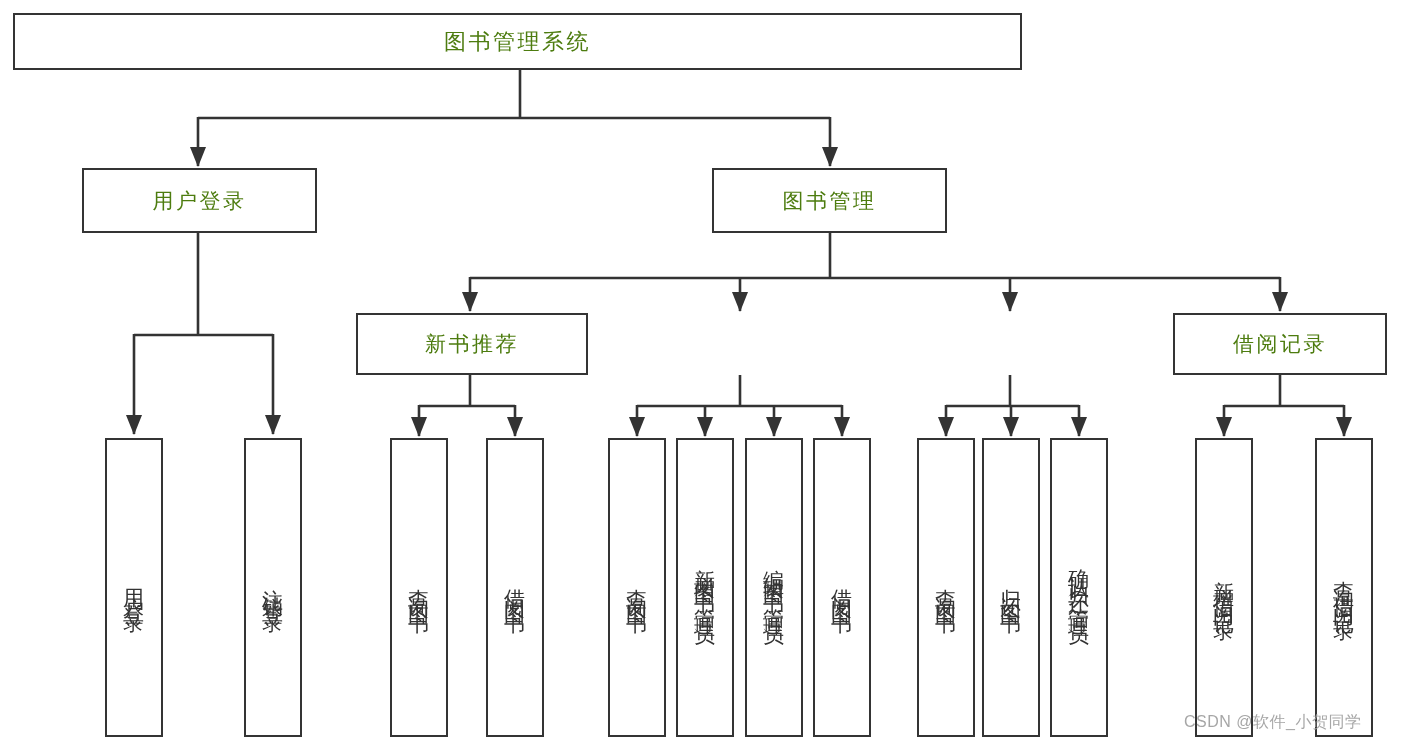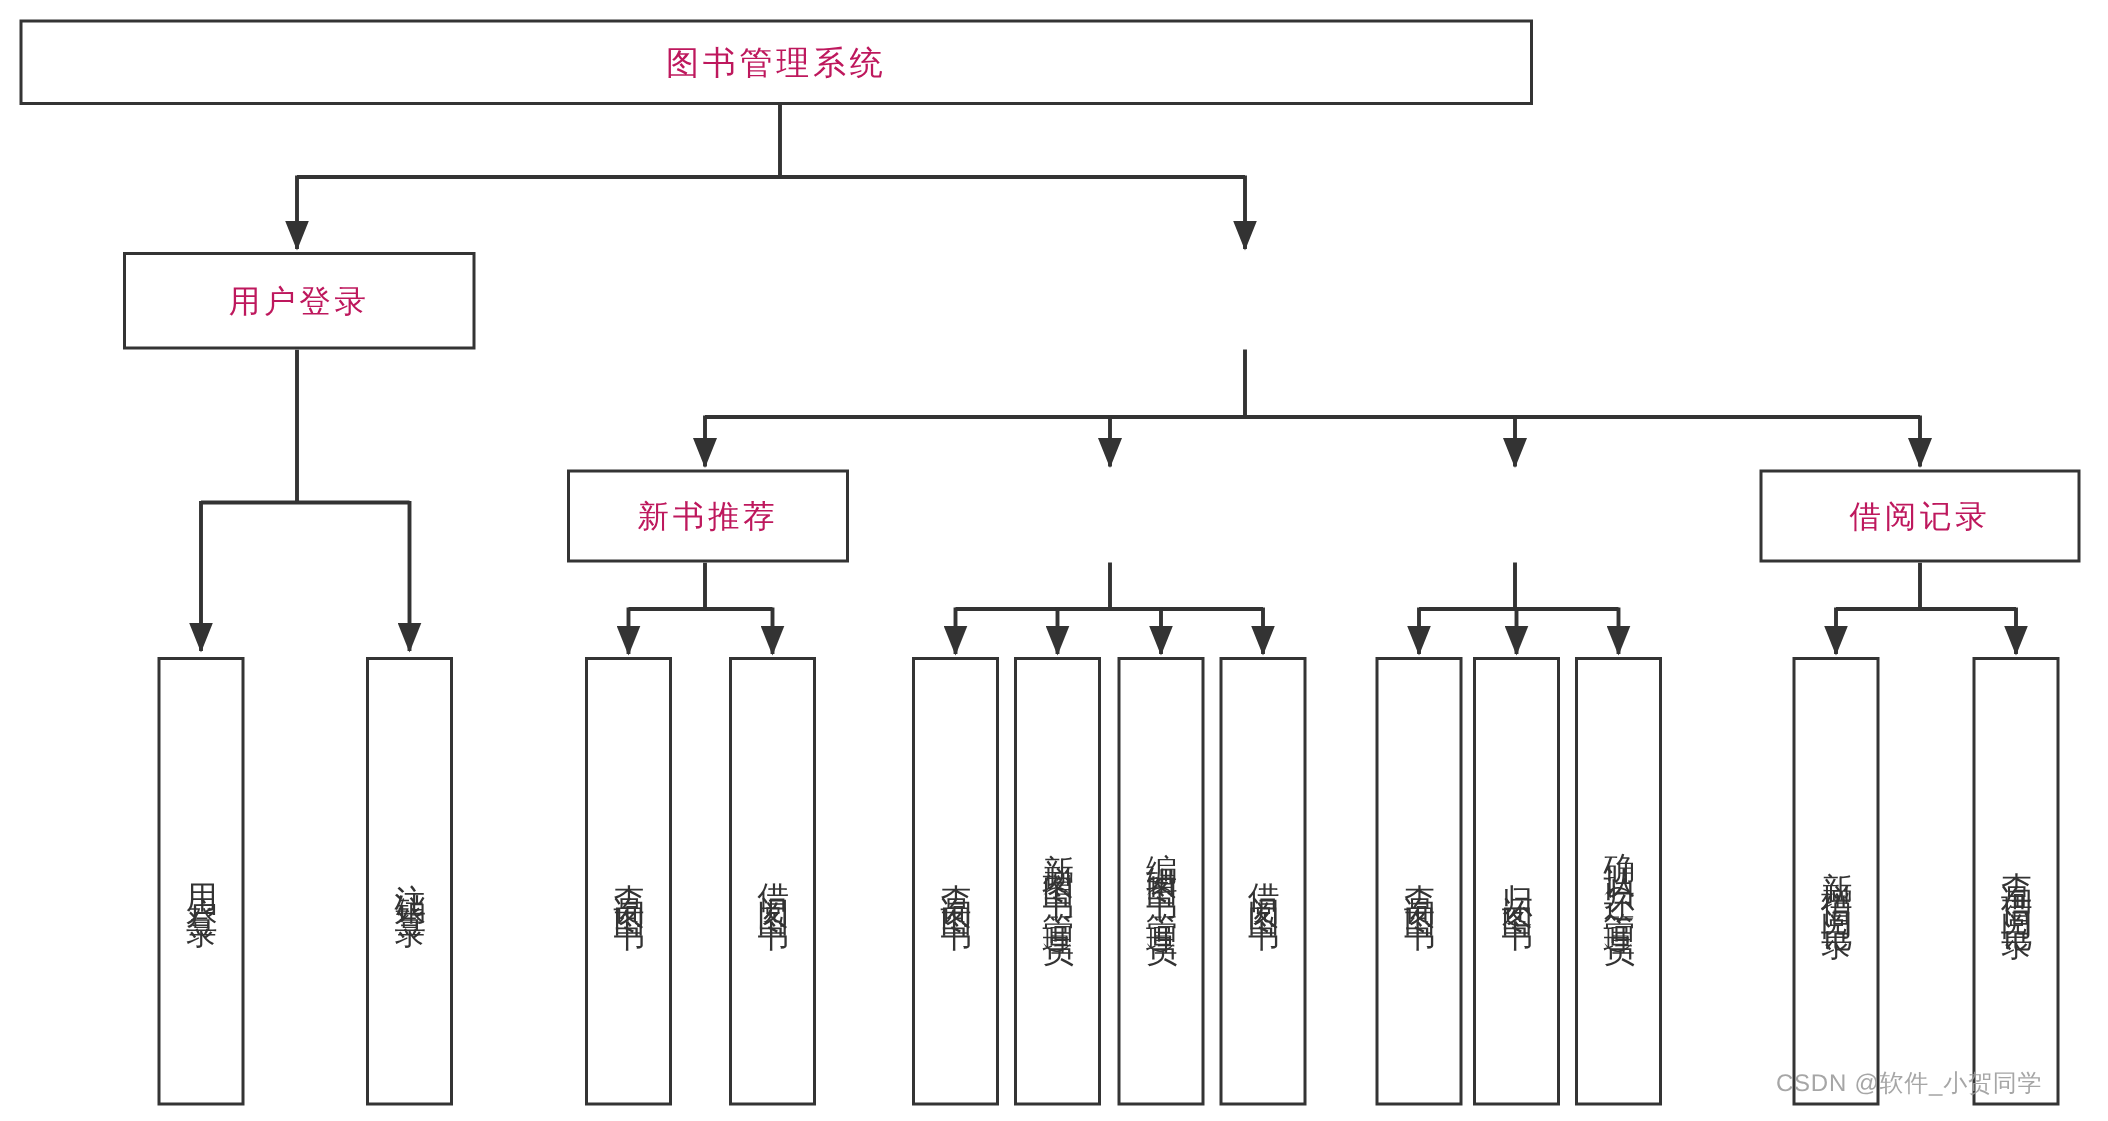--- a/index.html
+++ b/index.html
@@ -16,21 +16,21 @@
     box-sizing:border-box;
     background:#ffffff;
     border:2.5px solid #343434;
     display:flex;
     align-items:center;
     justify-content:center;
     z-index:2;
   }
   .hlabel{
     font-size:21px;
-    color:#be185d;
+    color:#4d7c0f;
     letter-spacing:2.5px;
     white-space:nowrap;
   }
   .root .hlabel{font-size:22px;}
   .vlabel{
     writing-mode:vertical-rl;
     text-orientation:mixed;
     font-size:21px;
     color:#333333;
     letter-spacing:8px;
@@ -96,22 +96,25 @@
     </g>
   </svg>
 
   <div class="box root" style="left:13px;top:13px;width:1009px;height:57px">
     <span class="hlabel">图书管理系统</span>
   </div>
 
   <div class="box" style="left:82px;top:168px;width:235px;height:65px">
     <span class="hlabel">用户登录</span>
   </div>
+  <div class="box" style="left:712px;top:168px;width:235px;height:65px">
+    <span class="hlabel">图书管理</span>
+  </div>
 
-  <div class="box" style="left:378px;top:313px;width:188px;height:62px">
+  <div class="box" style="left:356px;top:313px;width:232px;height:62px">
     <span class="hlabel">新书推荐</span>
   </div>
   <div class="box" style="left:1173px;top:313px;width:214px;height:62px">
     <span class="hlabel">借阅记录</span>
   </div>
 
   <div class="box" style="left:105px;top:438px;width:58px;height:299px">
     <span class="vlabel">用户登录</span>
   </div>
   <div class="box" style="left:244px;top:438px;width:58px;height:299px">

